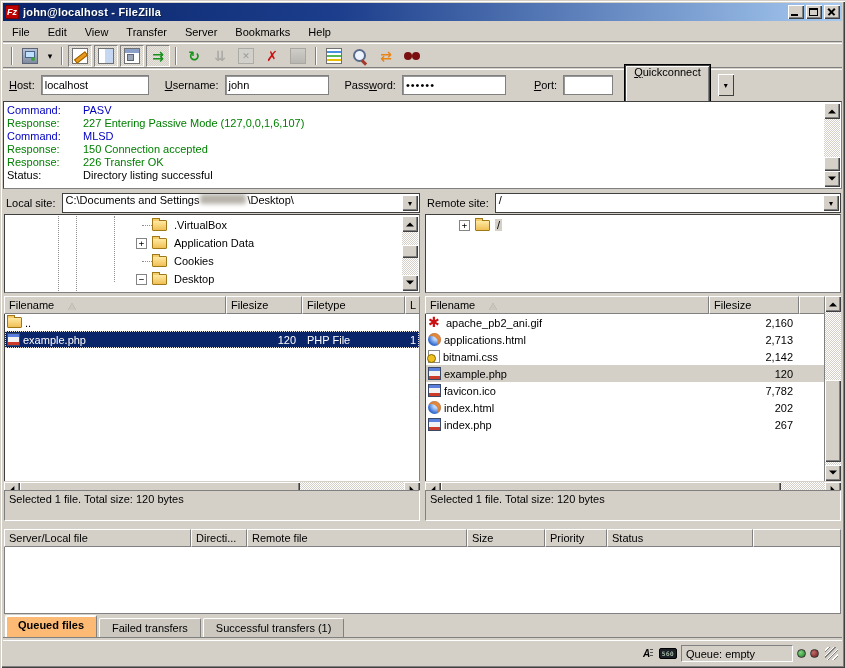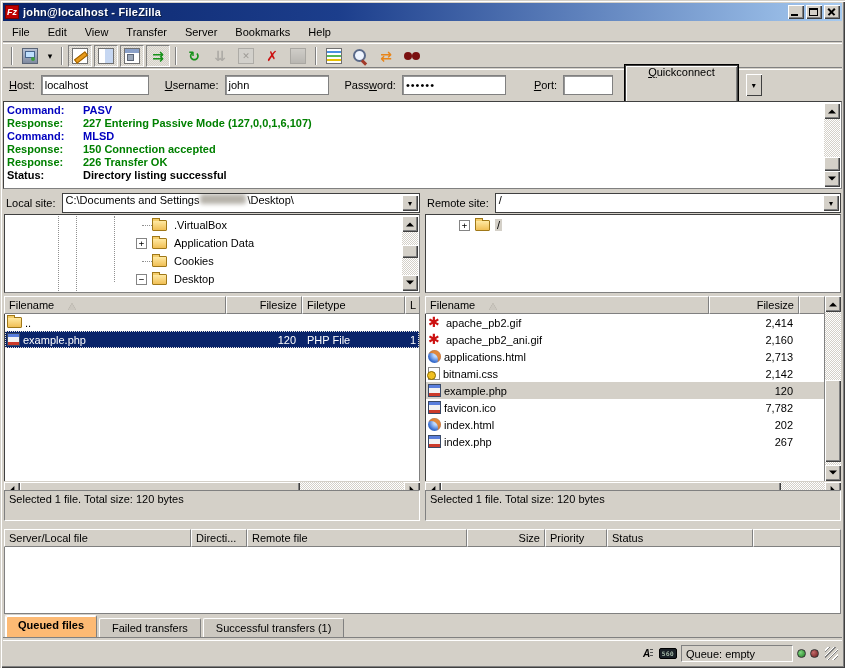--- a/index.html
+++ b/index.html
@@ -73,31 +73,31 @@
 
   
   .qcbar { position:absolute; left:3px; top:69px; width:839px; height:31px;
     border-top:1px solid #fff; display:flex; align-items:center; padding-left:6px; gap:6px; }
   .qc-label { white-space:nowrap; }
   .qc-label u { text-decoration: underline; }
   .tfield { height:20px; background:#fff; border:1px solid #808080;
     box-shadow: inset 1px 1px 0 #404040 inset; padding:3px 3px 0 3px; font-size:11px;
     box-shadow: inset 1px 1px 0 rgba(64,64,64,.55); white-space:nowrap; overflow:hidden; }
   .f-host { width:108px; } .f-user { width:104px; } .f-pass { width:104px; letter-spacing:1px; } .f-port { width:50px; }
-  .qc-btn { height:40px; padding:0 22px; background:#d4d0c8; border:1px solid;
+  .qc-btn { height:40px; padding:0 8px; background:#d4d0c8; border:1px solid;
     border-color:#404040; box-shadow: inset 1px 1px 0 #fff, inset -1px -1px 0 #808080, 0 0 0 1px #000;
     font-size:11px; margin-left:6px; }
   .qc-dd { width:16px; height:22px; background:#d4d0c8; display:flex; align-items:center; justify-content:center;
     box-shadow: inset 1px 1px 0 #fff, inset -1px -1px 0 #404040; font-size:8px; margin-left:2px; }
 
   
   .log { position:absolute; left:3px; top:101px; width:839px; height:88px; background:#fff;
     border:1px solid #808080; border-top-color:#404040; border-left-color:#404040; }
   .log-lines { position:absolute; left:1px; top:1px; right:17px; bottom:1px; overflow:hidden; padding:1px 0 0 2px; }
-  .log-line { display:flex; height:13px; line-height:13px; white-space:nowrap;font-weight:bold; }
+  .log-line { display:flex; height:13px; line-height:13px; white-space:nowrap; }
   .log-label { width:76px; flex:none; }
   .log-line.cmd { color:#0000bf; }
   .log-line.resp { color:#008000; }
   .log-line.stat { color:#000; }
 
   
   .sb-track { background: repeating-conic-gradient(#ffffff 0 25%, #d4d0c8 0 50%) 0 0/2px 2px; position:absolute; }
   .sbtn { position:absolute; width:16px; height:16px; background:#d4d0c8;
     box-shadow: inset 1px 1px 0 #fff, inset -1px -1px 0 #404040, inset -2px -2px 0 #808080; }
   .sbtn::before { content:""; position:absolute; left:50%; top:50%; }
@@ -136,21 +136,21 @@
   .tree-label { padding:0 2px; }
   .tree-row.selgray .tree-label { background:#d4d0c8; }
 
   
   .listhdr { position:absolute; left:0; top:103px; right:0; height:18px; display:grid; }
   .pane-local .listhdr { grid-template-columns:222px 76px 103px 1fr; }
   .pane-remote .listhdr { grid-template-columns:284px 90px 1fr; right:16px; }
   .hcell { background:#d4d0c8; border-top:1px solid #fff; border-left:1px solid #fff;
     border-right:1px solid #808080; border-bottom:1px solid #808080;
     padding:2px 4px 0 4px; white-space:nowrap; overflow:hidden; position:relative; }
-  .hcell.r { text-align:right; }
+  .hcell.r { text-align:left; }
   .hcell.sort::after { content:""; display:inline-block; margin-left:14px;
     border-left:4px solid transparent; border-right:4px solid transparent;
     border-bottom:7px solid #cbc7bf; vertical-align:middle; filter:drop-shadow(0 0 .5px #8a867e); }
 
   .listbody { position:absolute; left:0; top:121px; right:0; bottom:40px; background:#fff;
     border-left:1px solid #404040; border-right:1px solid #808080; overflow:hidden; }
   .pane-remote .listbody { right:16px; }
   .frow { display:grid; height:17px; line-height:16px; align-items:center; white-space:nowrap; }
   .pane-local .frow { grid-template-columns:222px 76px 103px 1fr; }
   .pane-remote .frow { grid-template-columns:284px 90px 1fr; }
@@ -473,28 +473,20 @@
 
         <span class="hcell sort"><span>Filename</span></span>
 
         <span class="hcell r"><span>Filesize</span></span>
 
         <span class="hcell"><span></span></span>
 
     </div>
     <div class="listbody">
 
-        <div class="frow icon-image">
-          <span class="cell name">
-            <span class="fi"></span>
-            <span>apache_pb2.gif</span>
-          </span>
-          <span class="cell size">2,414</span>
-          <span class="cell"></span>
-        </div>
 
 
         <div class="frow icon-image">
           <span class="cell name">
             <span class="fi"></span>
             <span>apache_pb2_ani.gif</span>
           </span>
           <span class="cell size">2,160</span>
           <span class="cell"></span>
         </div>

